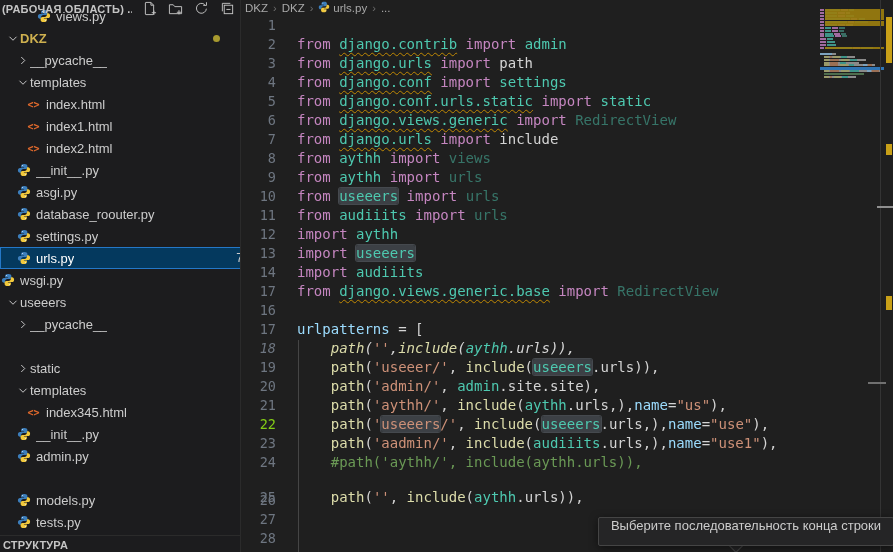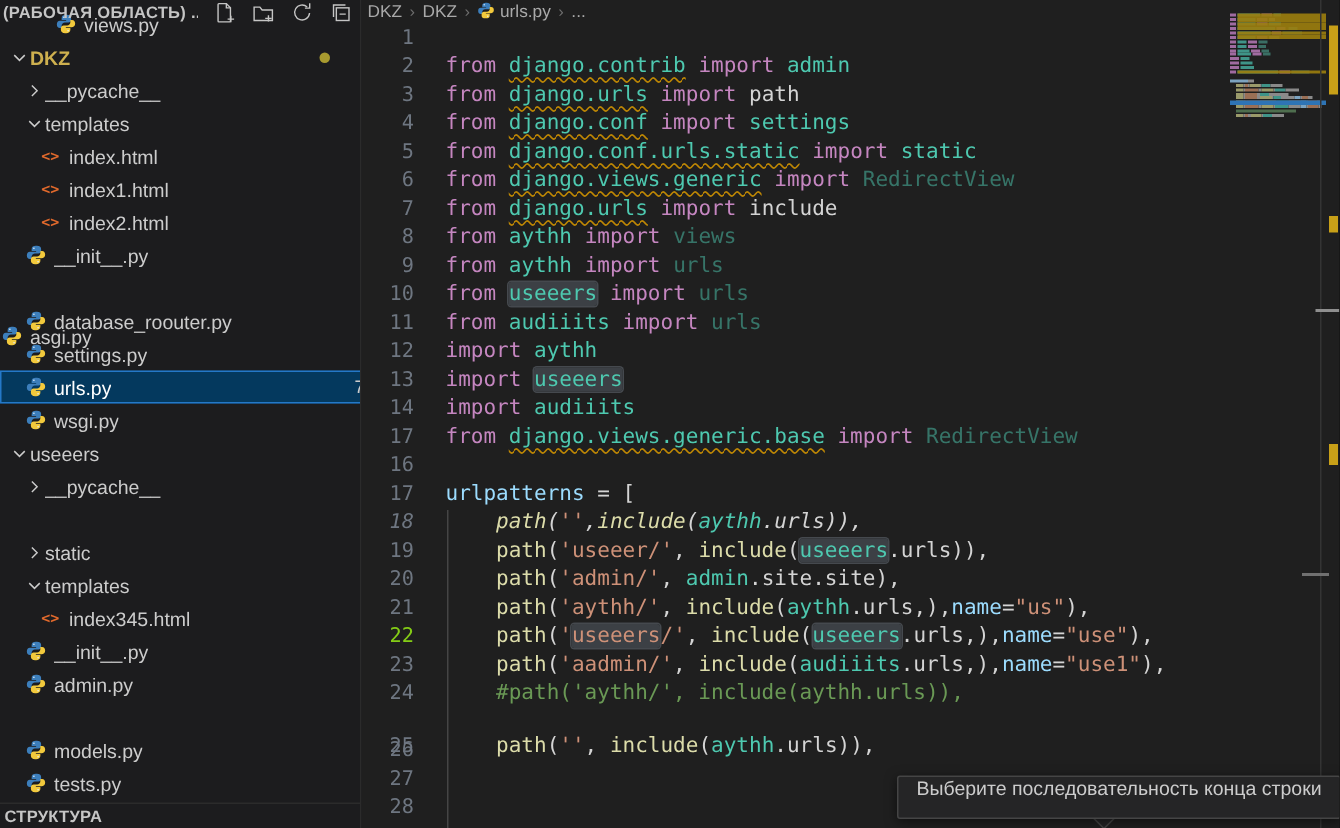--- a/index.html
+++ b/index.html
@@ -118,21 +118,21 @@
           <span class="fico">
             <svg viewBox="0 0 14 14" width="14" height="14">
               <path fill="#3c7ebb" d="M6.9.9C5.2.9 4.1 1.7 4.1 3v1.4h3v.5H3C1.6 4.9.9 5.9.9 7.3c0 1.4.7 2.4 2.1 2.4h1.1V8.2c0-1.2 1-2.2 2.2-2.2h2.3c1 0 1.8-.8 1.8-1.8V3c0-1.3-1.1-2.1-2.8-2.1z"></path>
               <circle cx="5.6" cy="2.5" r=".55" fill="#dfeefc"></circle>
               <path fill="#f2c93c" d="M7.1 13.1c1.7 0 2.8-.8 2.8-2.1V9.6h-3v-.5H11c1.4 0 2.1-1 2.1-2.4 0-1.4-.7-2.4-2.1-2.4H9.9v1.5c0 1.2-1 2.2-2.2 2.2H5.4c-1 0-1.8.8-1.8 1.8V11c0 1.3 1.1 2.1 2.8 2.1z"></path>
               <circle cx="8.4" cy="11.5" r=".55" fill="#dfeefc"></circle>
             </svg>
           </span>
           <span class="lbl">__init__.py</span>
         </div>
-        <div class="row" style="top: 181px;  margin-top: 32px;">
+        <div class="row" style="top: 181px; padding-left: 16px;">
           <span class="fico">
             <svg viewBox="0 0 14 14" width="14" height="14">
               <path fill="#3c7ebb" d="M6.9.9C5.2.9 4.1 1.7 4.1 3v1.4h3v.5H3C1.6 4.9.9 5.9.9 7.3c0 1.4.7 2.4 2.1 2.4h1.1V8.2c0-1.2 1-2.2 2.2-2.2h2.3c1 0 1.8-.8 1.8-1.8V3c0-1.3-1.1-2.1-2.8-2.1z"></path>
               <circle cx="5.6" cy="2.5" r=".55" fill="#dfeefc"></circle>
               <path fill="#f2c93c" d="M7.1 13.1c1.7 0 2.8-.8 2.8-2.1V9.6h-3v-.5H11c1.4 0 2.1-1 2.1-2.4 0-1.4-.7-2.4-2.1-2.4H9.9v1.5c0 1.2-1 2.2-2.2 2.2H5.4c-1 0-1.8.8-1.8 1.8V11c0 1.3 1.1 2.1 2.8 2.1z"></path>
               <circle cx="8.4" cy="11.5" r=".55" fill="#dfeefc"></circle>
             </svg>
           </span>
           <span class="lbl">asgi.py</span>
         </div>
@@ -163,21 +163,21 @@
             <svg viewBox="0 0 14 14" width="14" height="14">
               <path fill="#3c7ebb" d="M6.9.9C5.2.9 4.1 1.7 4.1 3v1.4h3v.5H3C1.6 4.9.9 5.9.9 7.3c0 1.4.7 2.4 2.1 2.4h1.1V8.2c0-1.2 1-2.2 2.2-2.2h2.3c1 0 1.8-.8 1.8-1.8V3c0-1.3-1.1-2.1-2.8-2.1z"></path>
               <circle cx="5.6" cy="2.5" r=".55" fill="#dfeefc"></circle>
               <path fill="#f2c93c" d="M7.1 13.1c1.7 0 2.8-.8 2.8-2.1V9.6h-3v-.5H11c1.4 0 2.1-1 2.1-2.4 0-1.4-.7-2.4-2.1-2.4H9.9v1.5c0 1.2-1 2.2-2.2 2.2H5.4c-1 0-1.8.8-1.8 1.8V11c0 1.3 1.1 2.1 2.8 2.1z"></path>
               <circle cx="8.4" cy="11.5" r=".55" fill="#dfeefc"></circle>
             </svg>
           </span>
           <span class="lbl">urls.py</span>
           <span class="badge">7</span>
         </div>
-        <div class="row" style="top: 269px; padding-left: 16px;">
+        <div class="row" style="top: 269px; ">
           <span class="fico">
             <svg viewBox="0 0 14 14" width="14" height="14">
               <path fill="#3c7ebb" d="M6.9.9C5.2.9 4.1 1.7 4.1 3v1.4h3v.5H3C1.6 4.9.9 5.9.9 7.3c0 1.4.7 2.4 2.1 2.4h1.1V8.2c0-1.2 1-2.2 2.2-2.2h2.3c1 0 1.8-.8 1.8-1.8V3c0-1.3-1.1-2.1-2.8-2.1z"></path>
               <circle cx="5.6" cy="2.5" r=".55" fill="#dfeefc"></circle>
               <path fill="#f2c93c" d="M7.1 13.1c1.7 0 2.8-.8 2.8-2.1V9.6h-3v-.5H11c1.4 0 2.1-1 2.1-2.4 0-1.4-.7-2.4-2.1-2.4H9.9v1.5c0 1.2-1 2.2-2.2 2.2H5.4c-1 0-1.8.8-1.8 1.8V11c0 1.3 1.1 2.1 2.8 2.1z"></path>
               <circle cx="8.4" cy="11.5" r=".55" fill="#dfeefc"></circle>
             </svg>
           </span>
           <span class="lbl">wsgi.py</span>
         </div>

